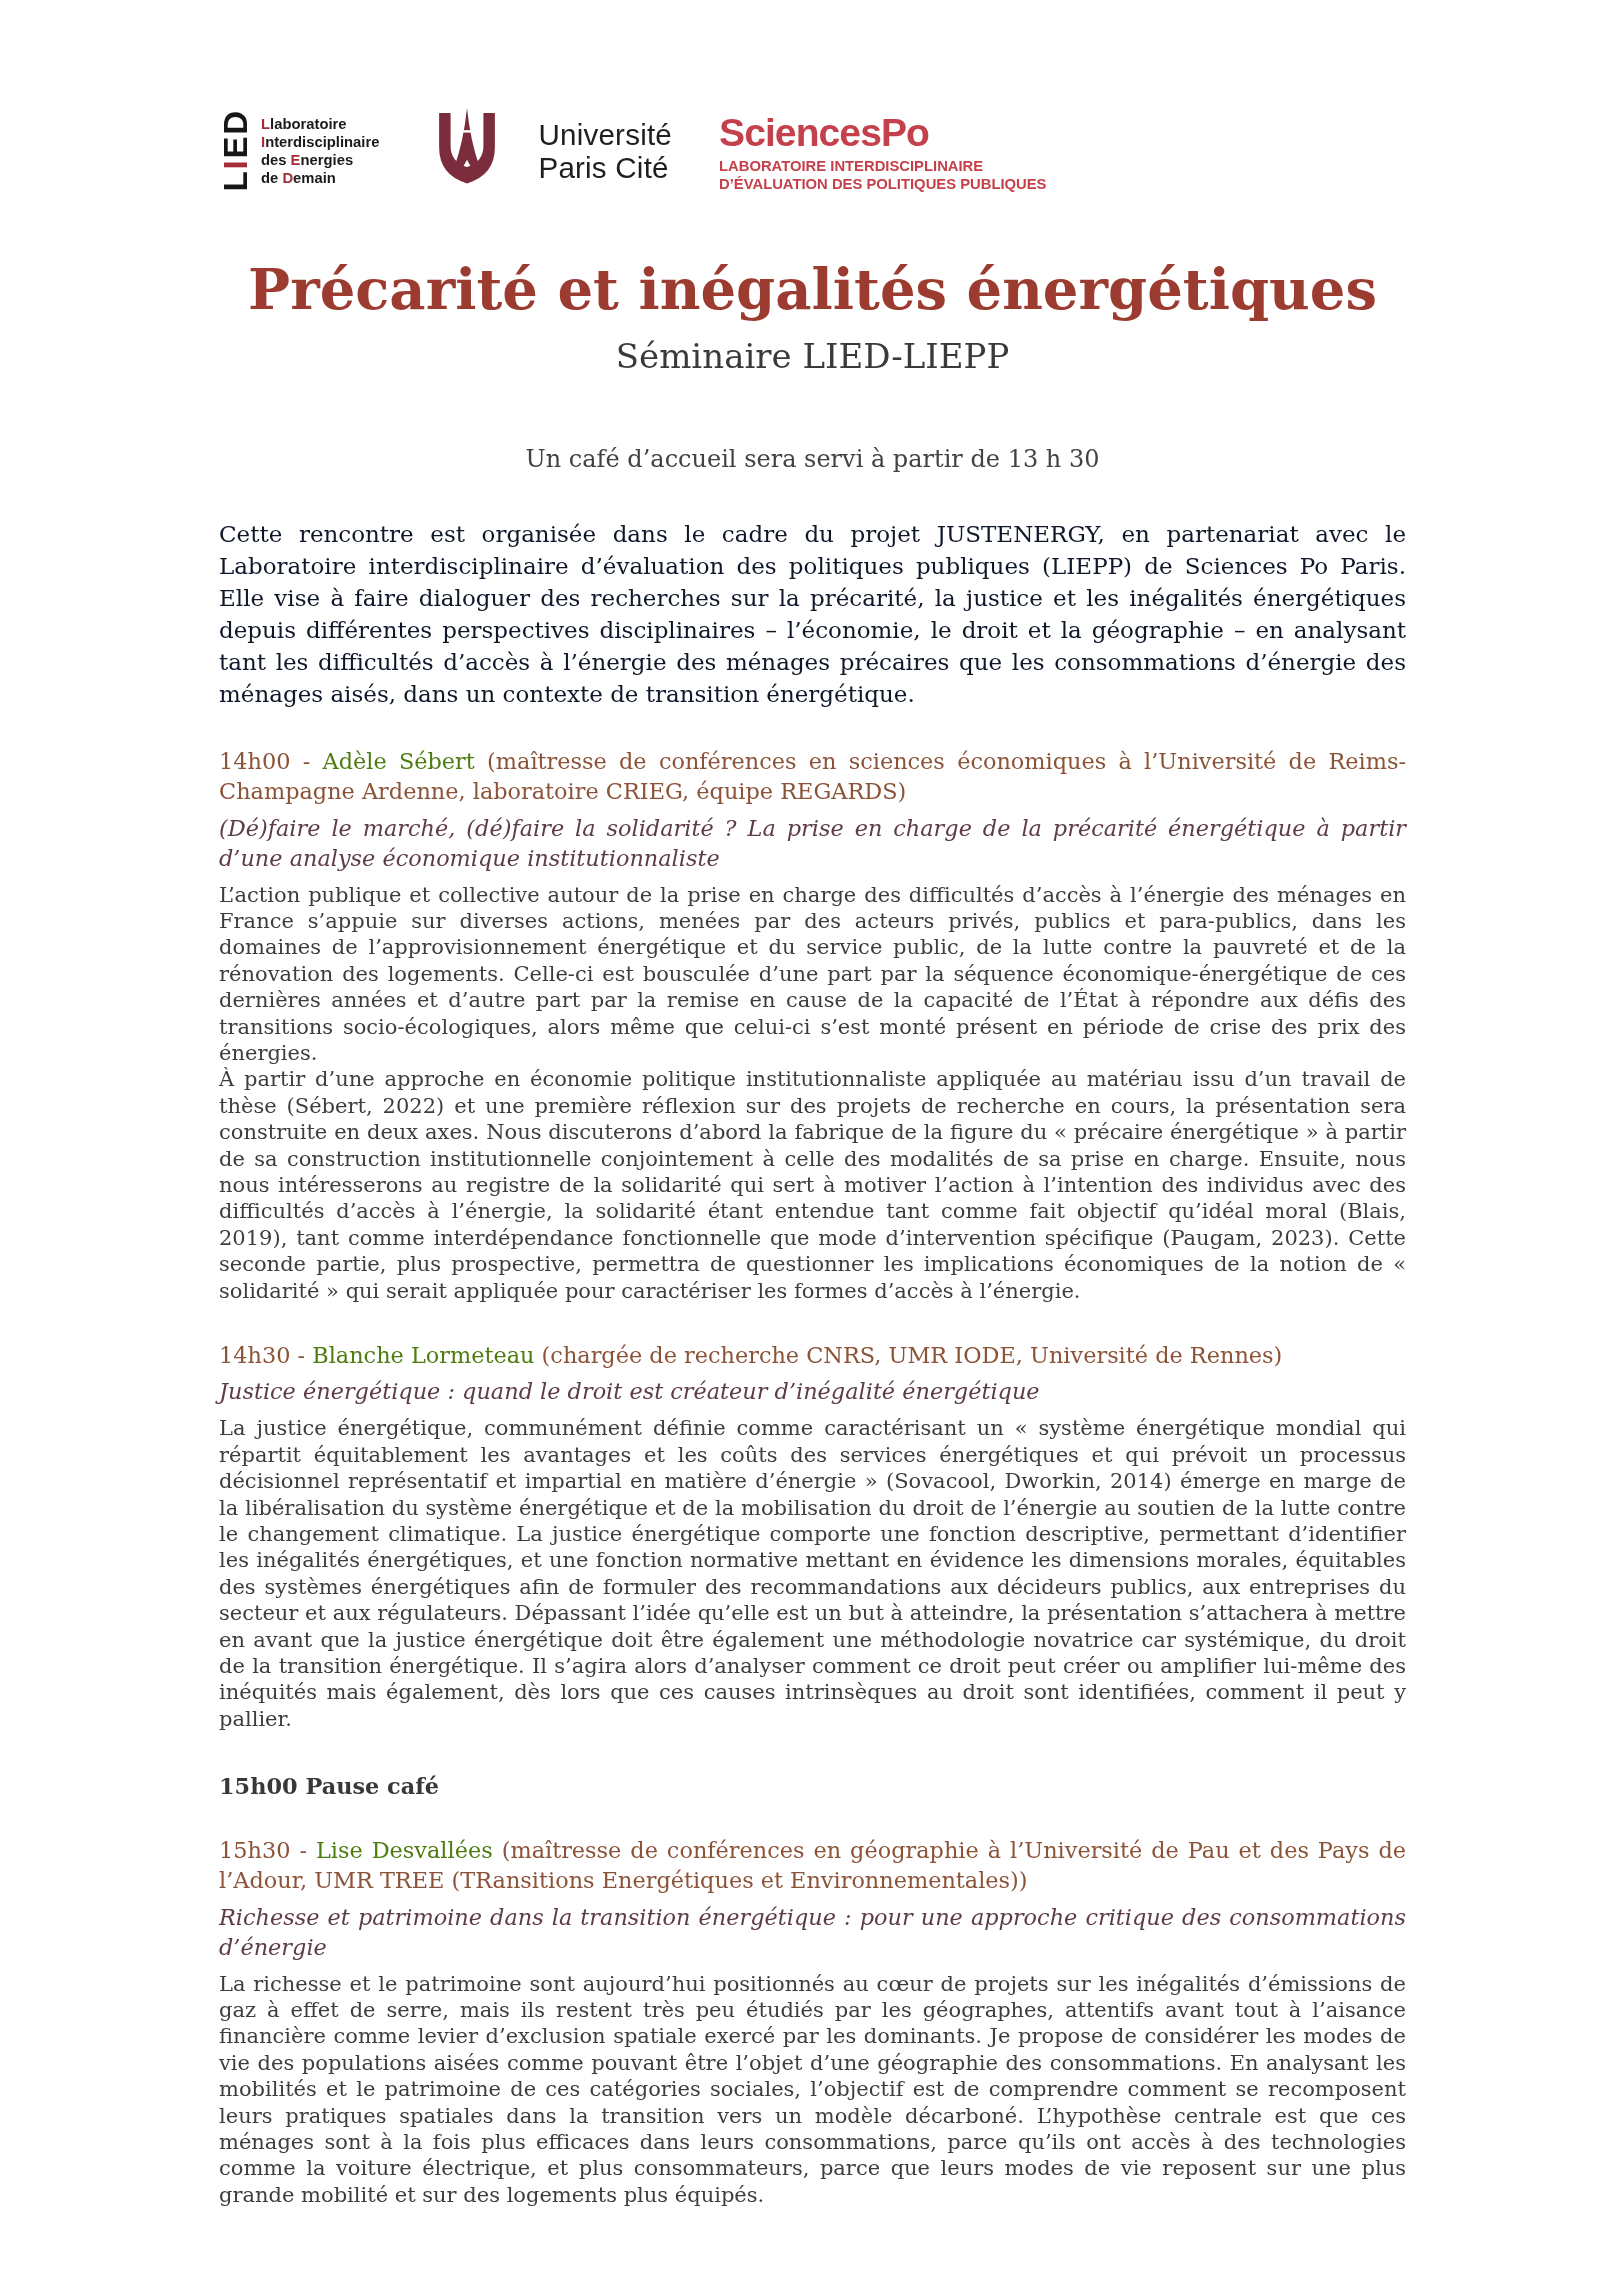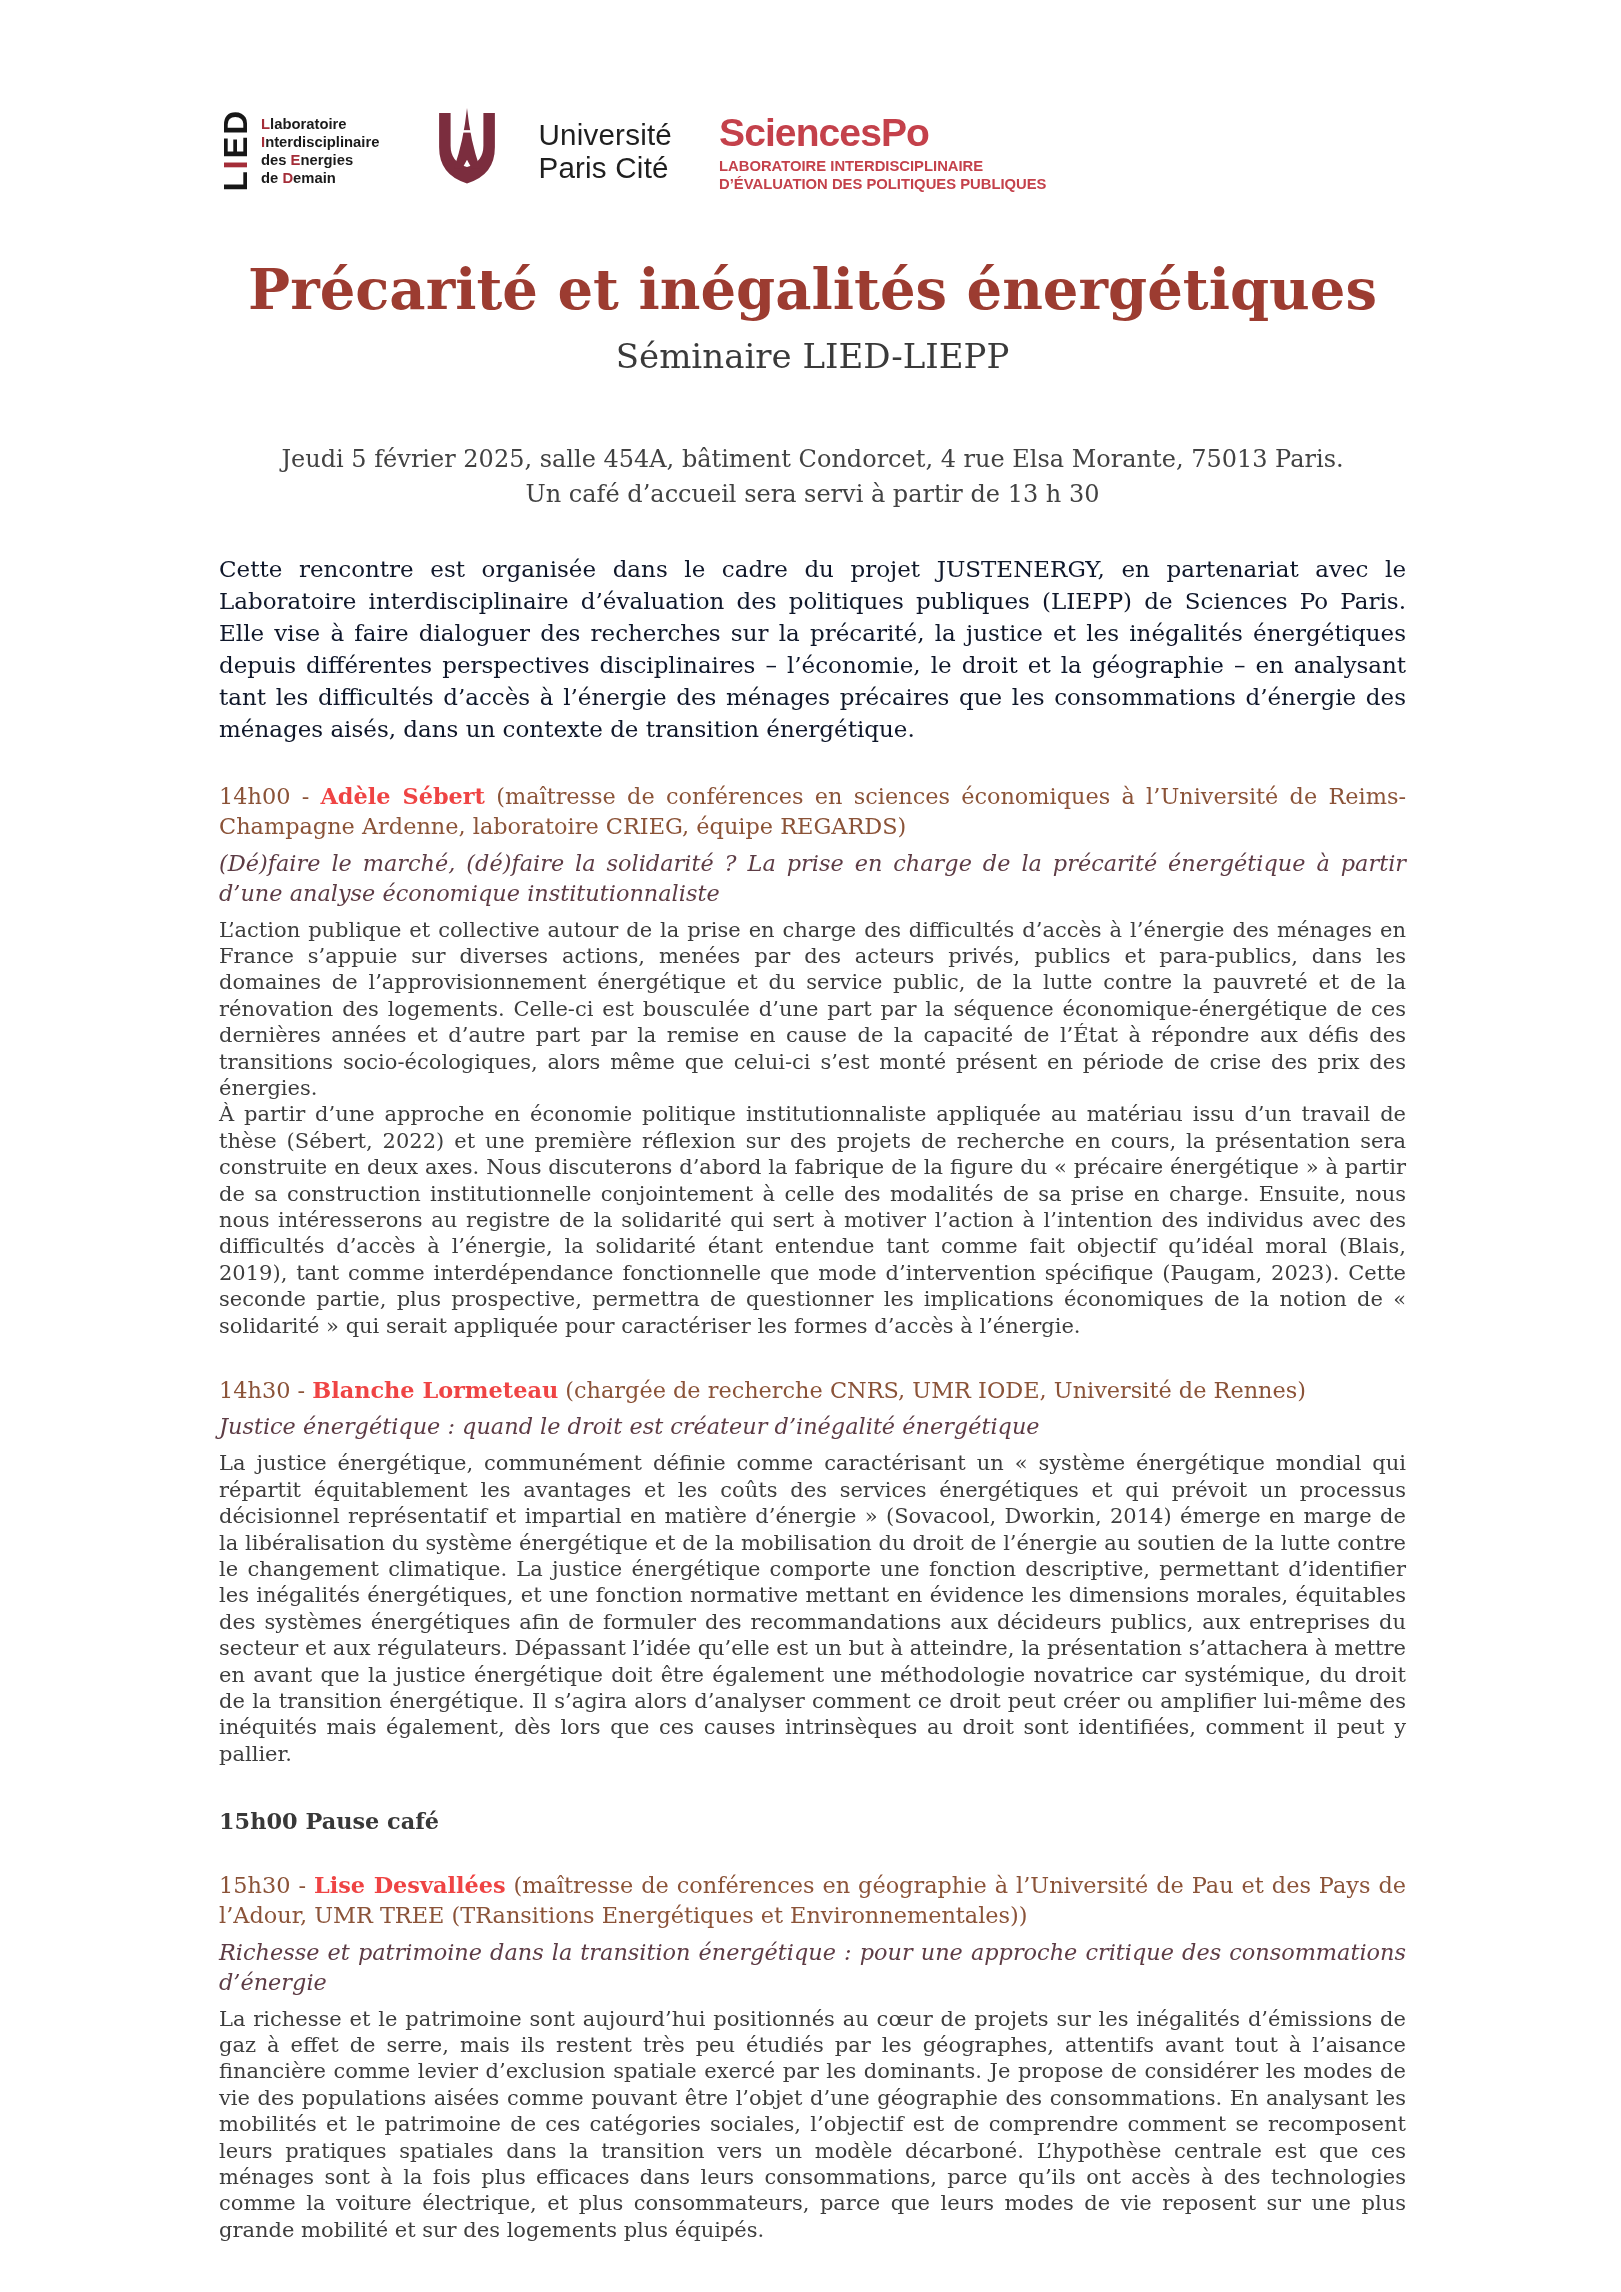--- a/index.html
+++ b/index.html
@@ -47,21 +47,21 @@
     line-height:35px; color:#424242; }
 
   
   .intro { margin-top:41px; text-align:justify; font-size:23px;
     line-height:32px; color:#0f172a; }
 
   
   .session { margin-top:36px; }
   .session-heading { text-align:justify; font-size:22.4px; line-height:30px;
     color:#8b5338; font-weight:normal; }
-  .session-heading .speaker { font-weight:bold; color:#ef4444; }
+  .session-heading .speaker { font-weight:normal; color:#4d7c0f; }
   .talk-title { margin-top:6.3px; text-align:justify; font-style:italic;
     font-size:22.4px; line-height:30px; color:#5d3c45; }
   .abstract { margin-top:9px; }
   .abstract p { text-align:justify; font-size:21px; line-height:26.4px;
     color:#3d3d3d; }
 
   .pause { margin-top:41px; font-size:22.4px; font-weight:bold; color:#383838; }
 </style>
 </head>
 <body>
@@ -103,21 +103,20 @@
         </div>
       </div>
 
     </div>
   </div>
 
   <h1 class="doc-title">Précarité et inégalités énergétiques</h1>
   <h2 class="doc-subtitle">Séminaire LIED-LIEPP</h2>
 
   <div class="venue">
-    <div>Jeudi 5 février 2025, salle 454A, bâtiment Condorcet, 4 rue Elsa Morante, 75013 Paris.</div>
     <div>Un café d’accueil sera servi à partir de 13 h 30</div>
   </div>
 
   <p class="intro">Cette rencontre est organisée dans le cadre du projet JUSTENERGY, en partenariat avec le Laboratoire interdisciplinaire d’évaluation des politiques publiques (LIEPP) de Sciences Po Paris. Elle vise à faire dialoguer des recherches sur la précarité, la justice et les inégalités énergétiques depuis différentes perspectives disciplinaires – l’économie, le droit et la géographie – en analysant tant les difficultés d’accès à l’énergie des ménages précaires que les consommations d’énergie des ménages aisés, dans un contexte de transition énergétique.</p>
 
   <div class="session">
     <h3 class="session-heading"><span>14h00 - </span><span class="speaker">Adèle Sébert</span><span> (maîtresse de conférences en sciences économiques à l’Université de Reims-Champagne Ardenne, laboratoire CRIEG, équipe REGARDS)</span></h3>
     <div class="talk-title">(Dé)faire le marché, (dé)faire la solidarité ? La prise en charge de la précarité énergétique à partir d’une analyse économique institutionnaliste</div>
     <div class="abstract">
       <p>L’action publique et collective autour de la prise en charge des difficultés d’accès à l’énergie des ménages en France s’appuie sur diverses actions, menées par des acteurs privés, publics et para-publics, dans les domaines de l’approvisionnement énergétique et du service public, de la lutte contre la pauvreté et de la rénovation des logements. Celle-ci est bousculée d’une part par la séquence économique-énergétique de ces dernières années et d’autre part par la remise en cause de la capacité de l’État à répondre aux défis des transitions socio-écologiques, alors même que celui-ci s’est monté présent en période de crise des prix des énergies.</p>

